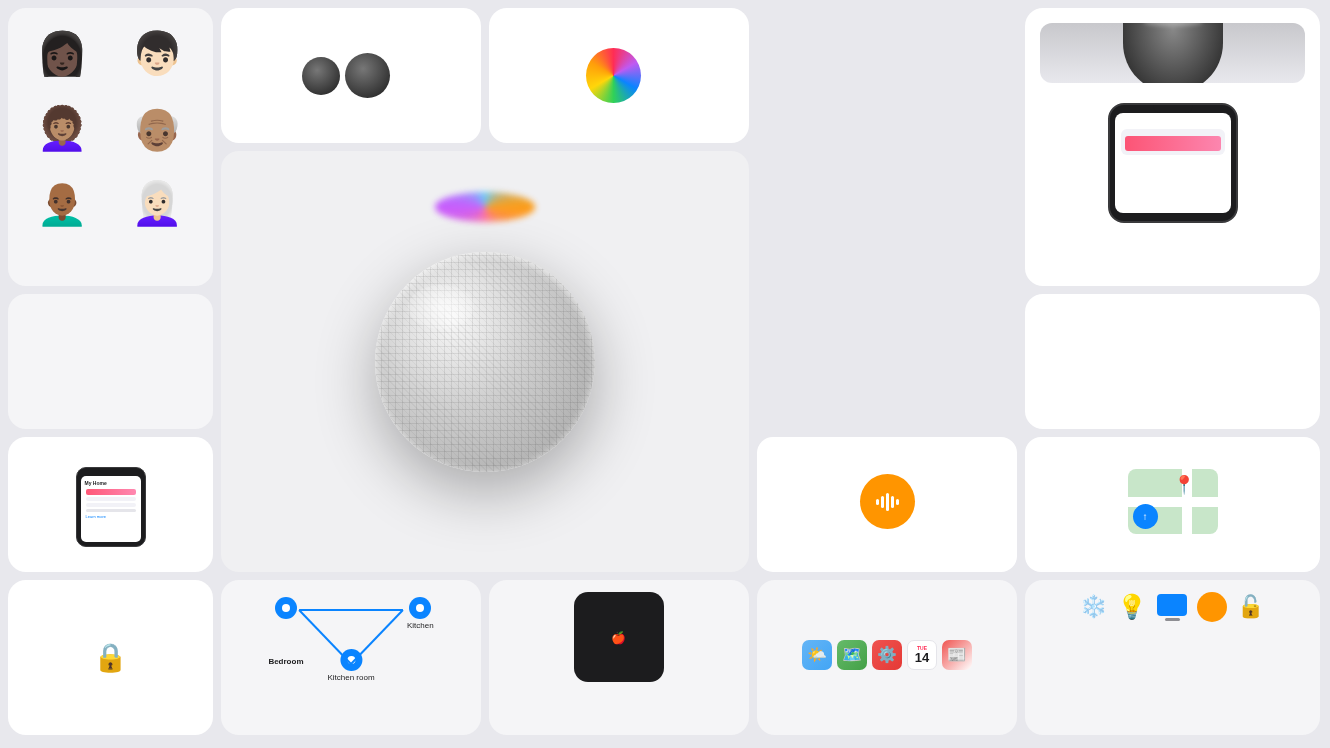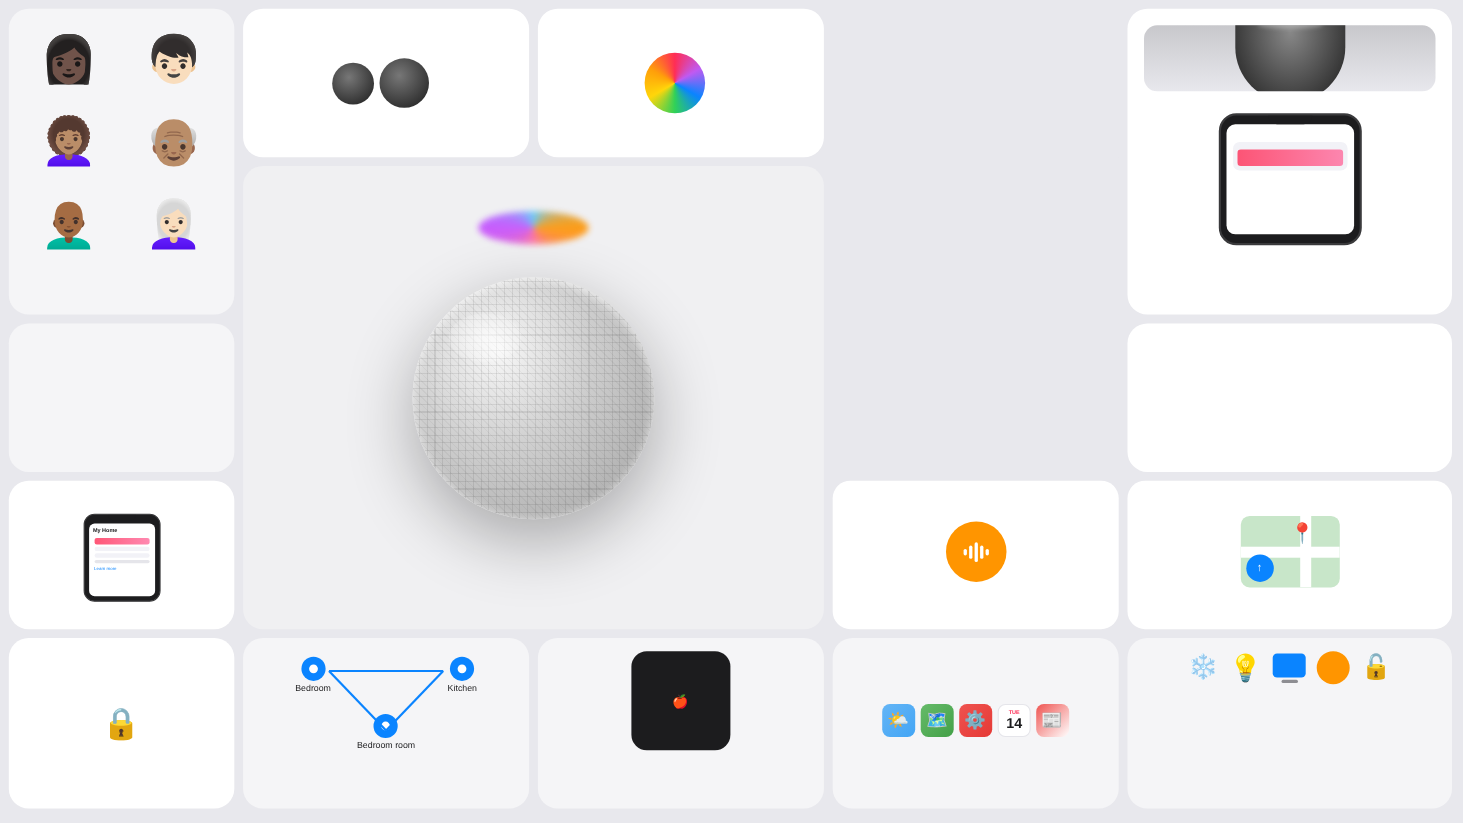--- a/index.html
+++ b/index.html
@@ -387,35 +387,35 @@
   <div style="font-size:20px; font-weight:700; color:#30d158;"></div>
 </div>
 
 <div class="card" style="grid-column:2; grid-row:5; display:flex; flex-direction:column; align-items:center; justify-content:space-between; padding:12px; background:#f5f5f7;">
   <div style="position:relative; width:100%; height:90px;">
 
     <div style="position:absolute; top:5px; left:15%; display:flex; flex-direction:column; align-items:center; gap:2px;">
       <div style="width:22px; height:22px; border-radius:50%; background:#0a84ff; display:flex; align-items:center; justify-content:center;">
         <div style="width:8px; height:8px; border-radius:50%; background:#fff;"></div>
       </div>
-      <span style="font-size:8px; color:#1d1d1f; font-weight:400;">Bedroom</span>
+      <span style="font-size:8px; color:#1d1d1f; font-weight:700;margin-top:36px;">Bedroom</span>
     </div>
 
     <div style="position:absolute; top:5px; right:15%; display:flex; flex-direction:column; align-items:center; gap:2px;">
       <div style="width:22px; height:22px; border-radius:50%; background:#0a84ff; display:flex; align-items:center; justify-content:center;">
         <div style="width:8px; height:8px; border-radius:50%; background:#fff;"></div>
       </div>
       <span style="font-size:8px; color:#1d1d1f; font-weight:500;">Kitchen</span>
     </div>
 
     <div style="position:absolute; bottom:0px; left:50%; transform:translateX(-50%); display:flex; flex-direction:column; align-items:center; gap:2px;">
       <div style="width:22px; height:22px; border-radius:50%; background:#0a84ff; display:flex; align-items:center; justify-content:center;">
         <div style="width:8px; height:8px; border-radius:50%; background:#fff;"></div>
       </div>
-      <span style="font-size:8px; color:#1d1d1f; font-weight:500;">Bedroom room</span>
+      <span style="font-size:8px; color:#1d1d1f; font-weight:500;">Kitchen room</span>
     </div>
 
     <svg style="position:absolute; inset:0; width:100%; height:100%;">
       <line x1="28%" y1="18px" x2="50%" y2="72px" stroke="#0a84ff" stroke-width="2"></line>
       <line x1="72%" y1="18px" x2="50%" y2="72px" stroke="#0a84ff" stroke-width="2"></line>
       <line x1="28%" y1="18px" x2="72%" y2="18px" stroke="#0a84ff" stroke-width="2"></line>
     </svg>
   </div>
   <div style="font-size:12px; color:#1d1d1f; font-weight:500;"></div>
 </div>

